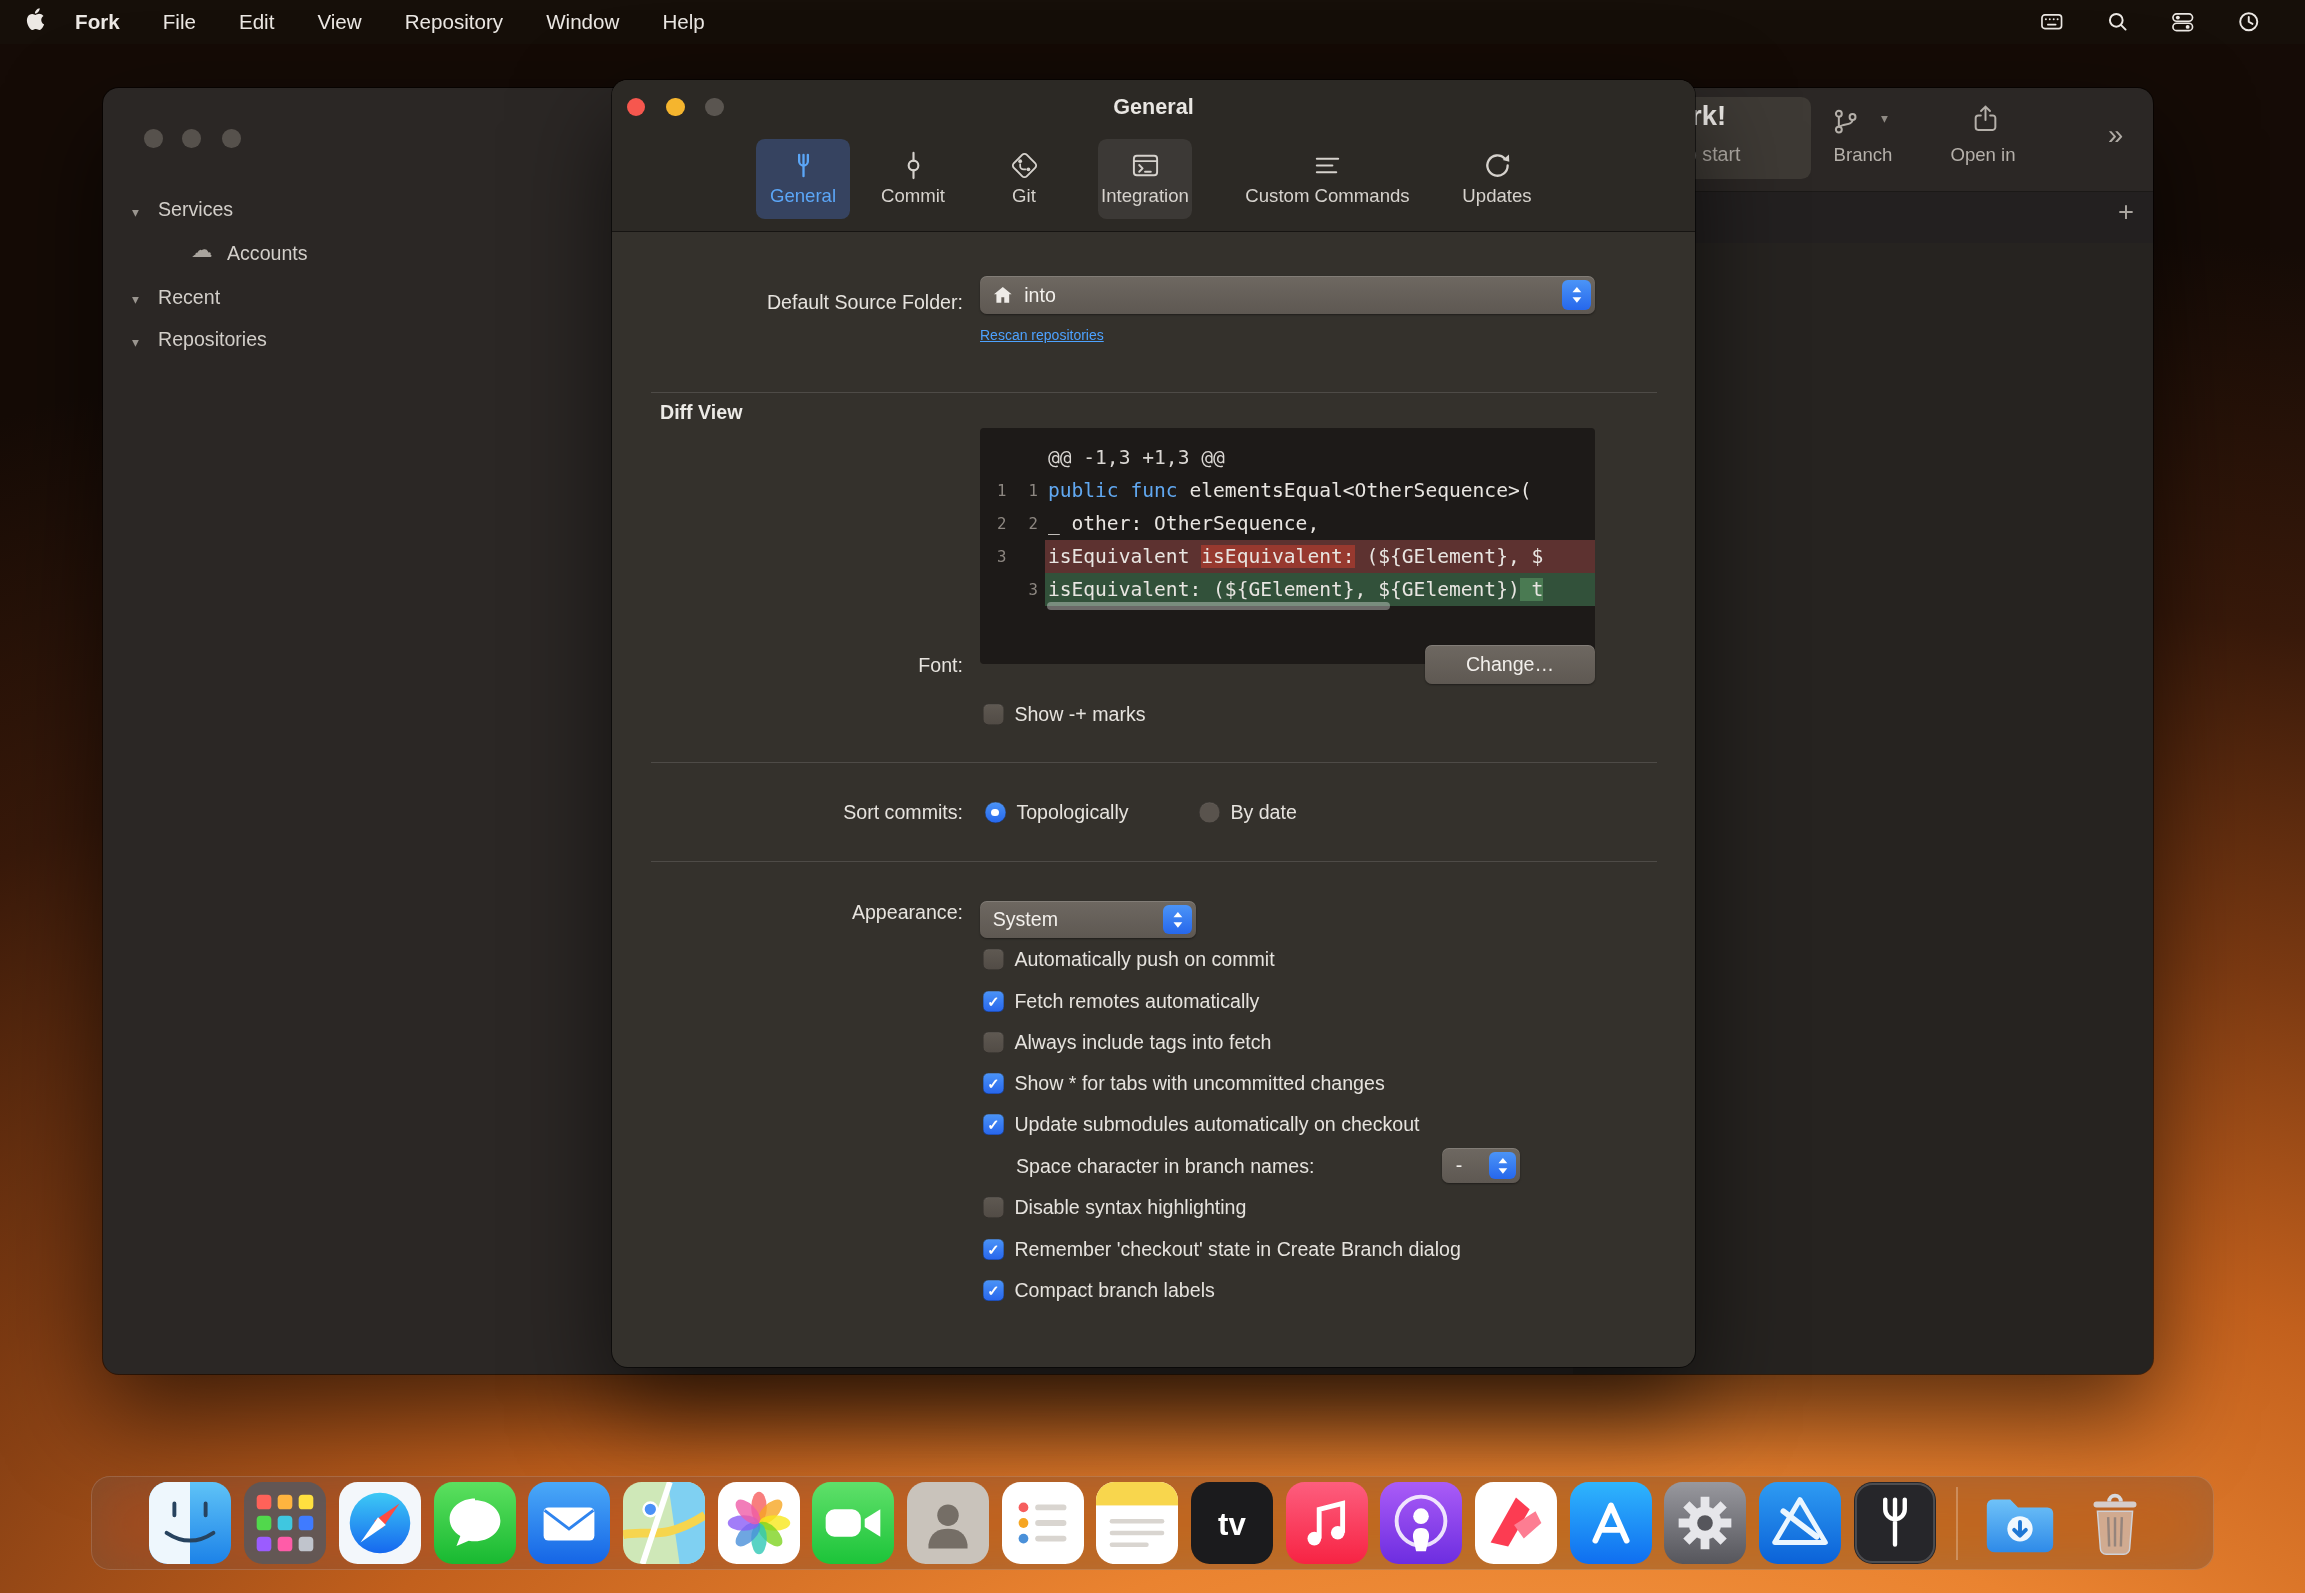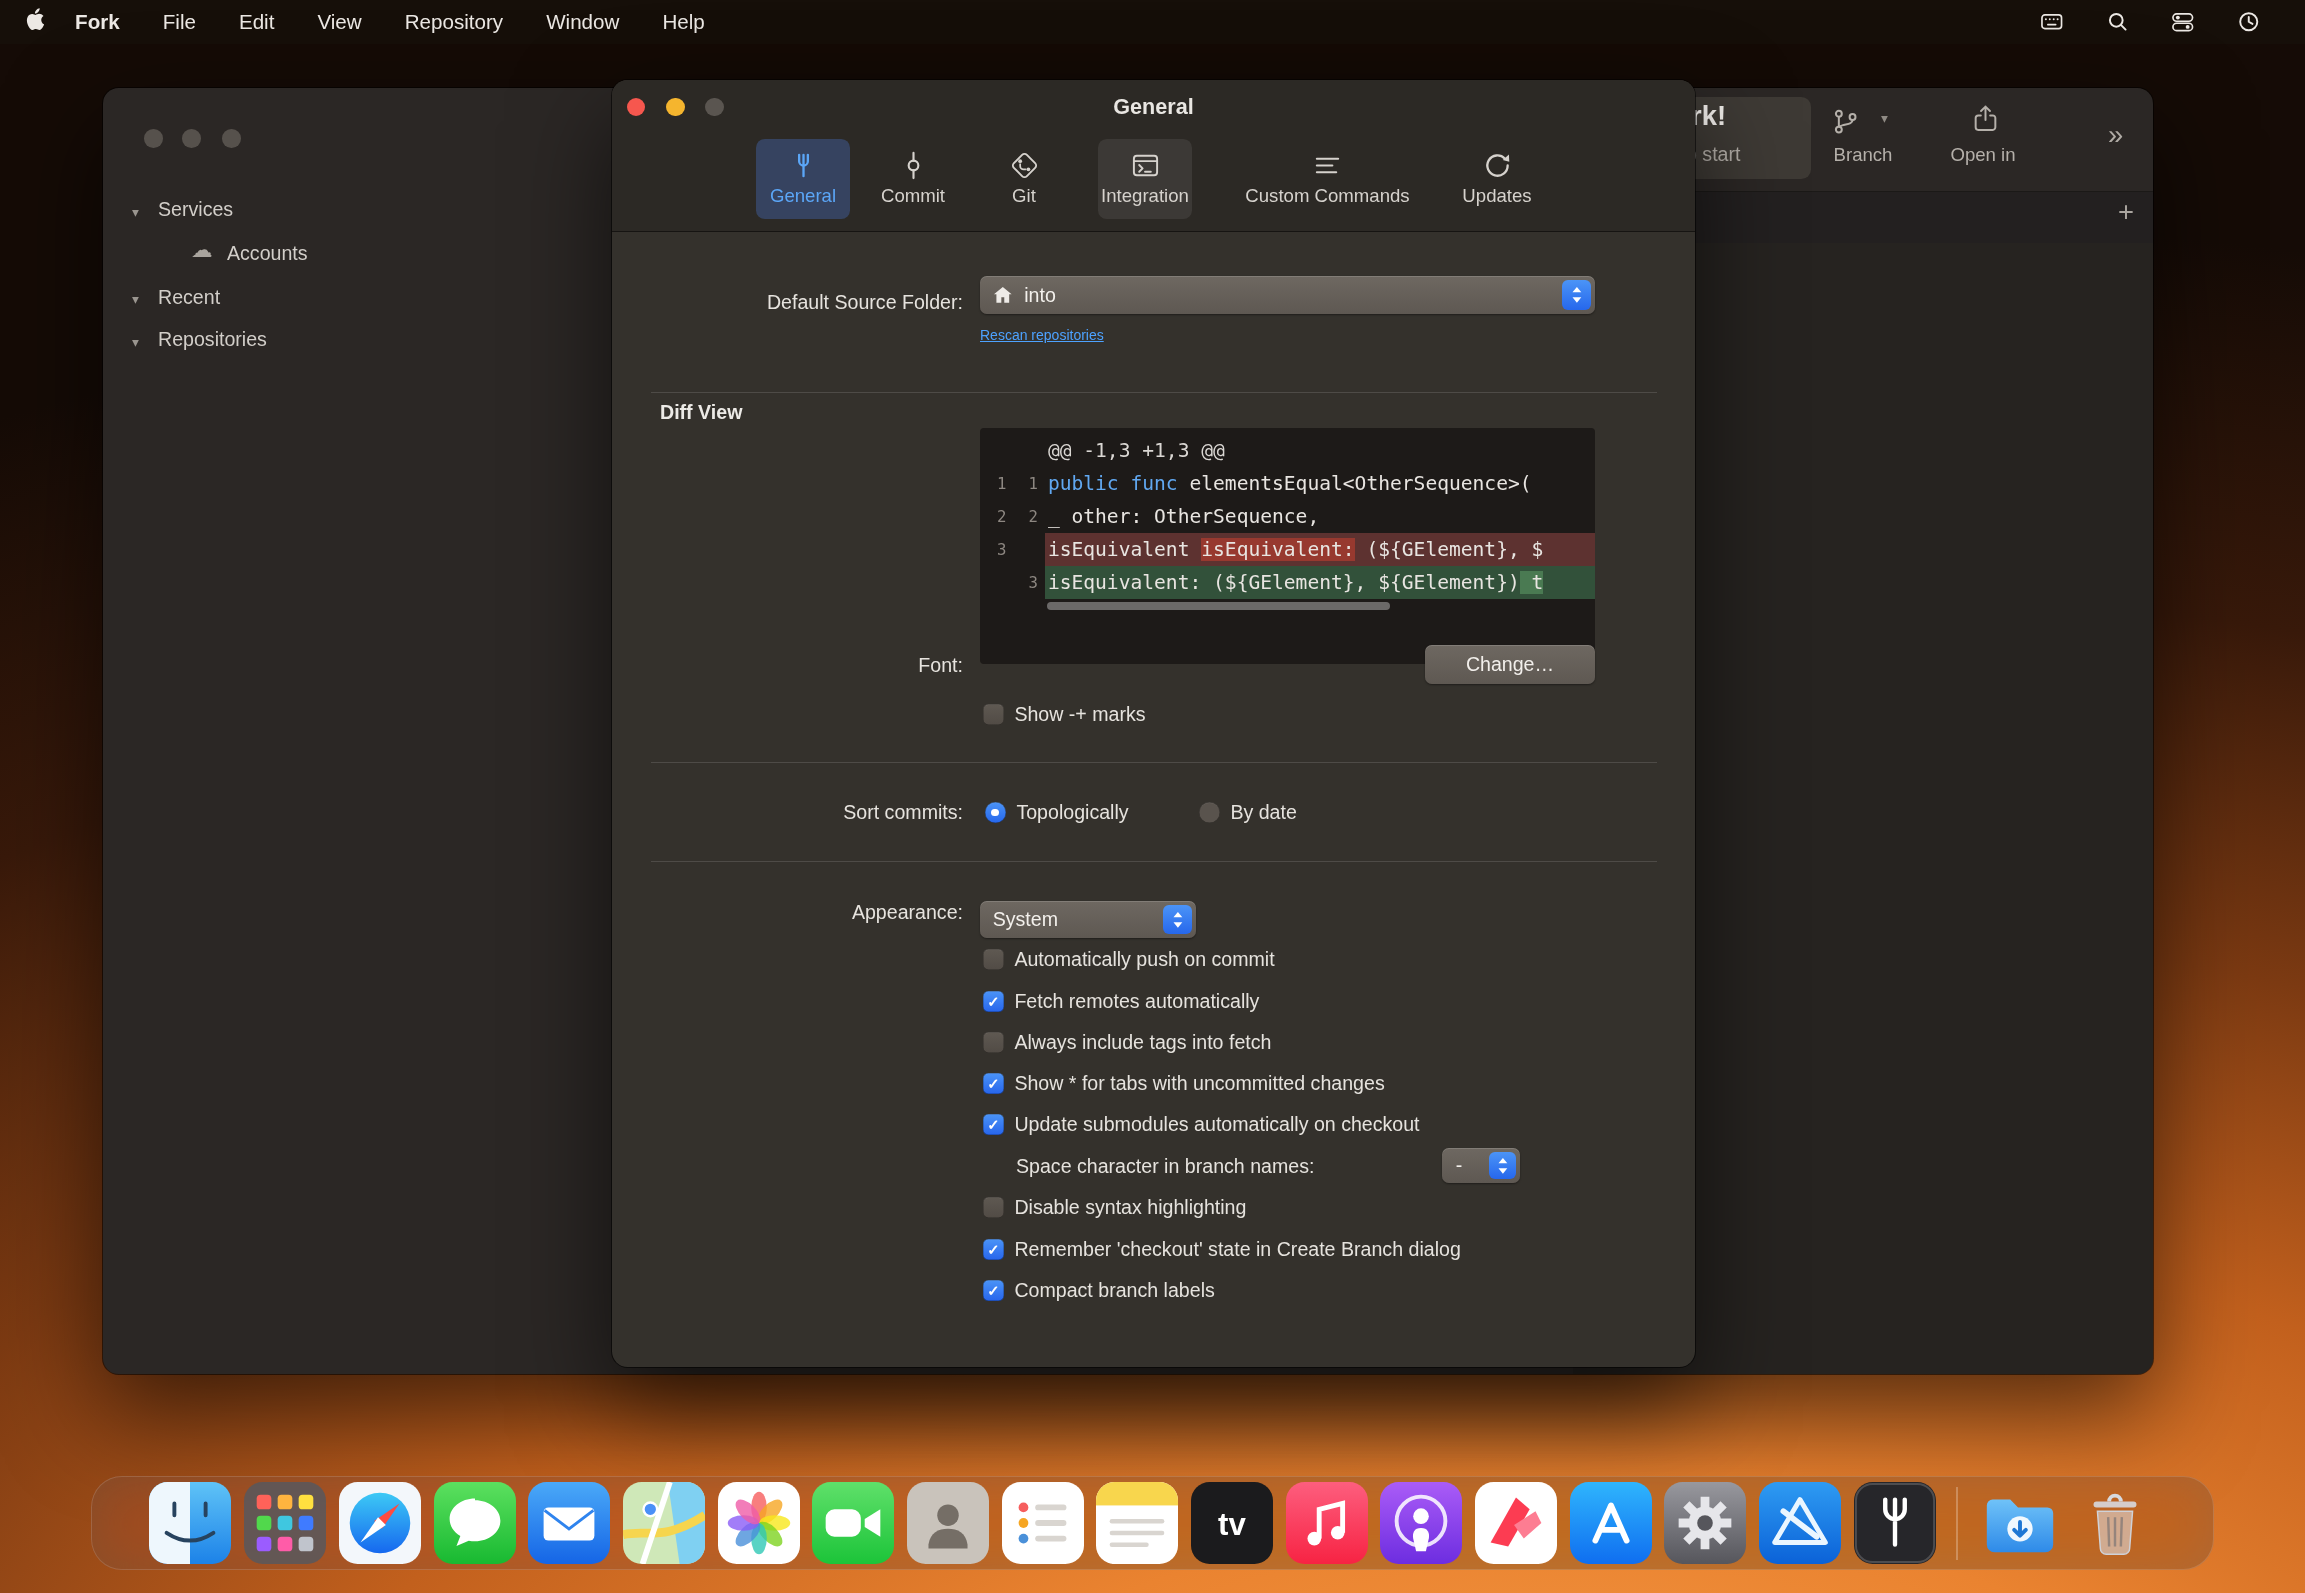--- a/index.html
+++ b/index.html
@@ -48,33 +48,33 @@
     display:flex;align-items:center;justify-content:center;color:transparent;font-size:14.7px;font-weight:bold;}
   .cb.checked{background:linear-gradient(#4b94f7,#2765ec);color:#fff;}
   .cb::after{content:"✓";}
   .optrow{position:absolute;display:flex;align-items:center;gap:10.8px;height:29px;font-size:19.6px;color:#e6e3de;white-space:nowrap;}
   .radio{width:20.6px;height:20.6px;border-radius:50%;background:#59534d;
     box-shadow:inset 0 0 0 0.5px rgba(0,0,0,.45),inset 0 1px rgba(255,255,255,.1);position:relative;flex:0 0 auto;}
   .radio.checked{background:linear-gradient(#4b94f7,#2667ec);}
   .radio.checked::after{content:"";position:absolute;left:6.4px;top:6.4px;width:7.8px;height:7.8px;border-radius:50%;background:#fff;}
   
   #codebox{position:absolute;left:368px;top:348px;width:615px;height:236px;background:#1d1a18;border-radius:3.9px;
-    font-family:"DejaVu Sans Mono",monospace;font-size:19.6px;color:#e8e5e1;padding-top:6px;box-sizing:border-box;}
+    font-family:"DejaVu Sans Mono",monospace;font-size:19.6px;color:#e8e5e1;padding-top:13px;box-sizing:border-box;}
   .crow{display:flex;height:33px;align-items:center;}
   .gut{width:65px;display:flex;flex:0 0 auto;font-size:15.7px;color:#8d8781;}
   .gut span{width:26.5px;text-align:right;padding-right:4.9px;}
   .code{flex:1;white-space:pre;overflow:hidden;height:33px;line-height:33px;padding-left:2.9px;}
   .code.removed{background:#5d3230;}
   .code.added{background:#32513a;}
   .hl-del{background:#97392f;}
   .hl-add{background:#4a7a52;}
   .kw{color:#61a8f1;}
   #hscroll{position:absolute;left:67px;top:174px;width:343px;height:7.8px;border-radius:3.9px;background:rgba(255,255,255,.35);}
   
-  #dock{position:absolute;left:91px;top:1476px;width:2123px;height:94px;border-radius:31px;
+  #dock{position:absolute;left:91px;top:1476px;width:2123px;height:94px;border-radius:19px;
     background:rgba(105,85,75,.42);border:1px solid rgba(255,255,255,.14);
     backdrop-filter:blur(27.4px) saturate(160%);-webkit-backdrop-filter:blur(27.4px) saturate(160%);
     display:flex;align-items:center;justify-content:center;gap:12.7px;box-sizing:border-box;}
   .dock-icon{position:relative;width:82px;height:82px;flex:0 0 auto;}
   .dock-icon.sq{border-radius:18.6px;overflow:hidden;}
   .dock-icon svg{width:82px;height:82px;display:block;}
   .dock-sep{width:2px;height:73px;background:rgba(255,255,255,.25);margin:0 7.8px;flex:0 0 auto;}
   .link{color:#4da2ff;text-decoration:underline;font-size:14px;}
 </style>
 </head>

